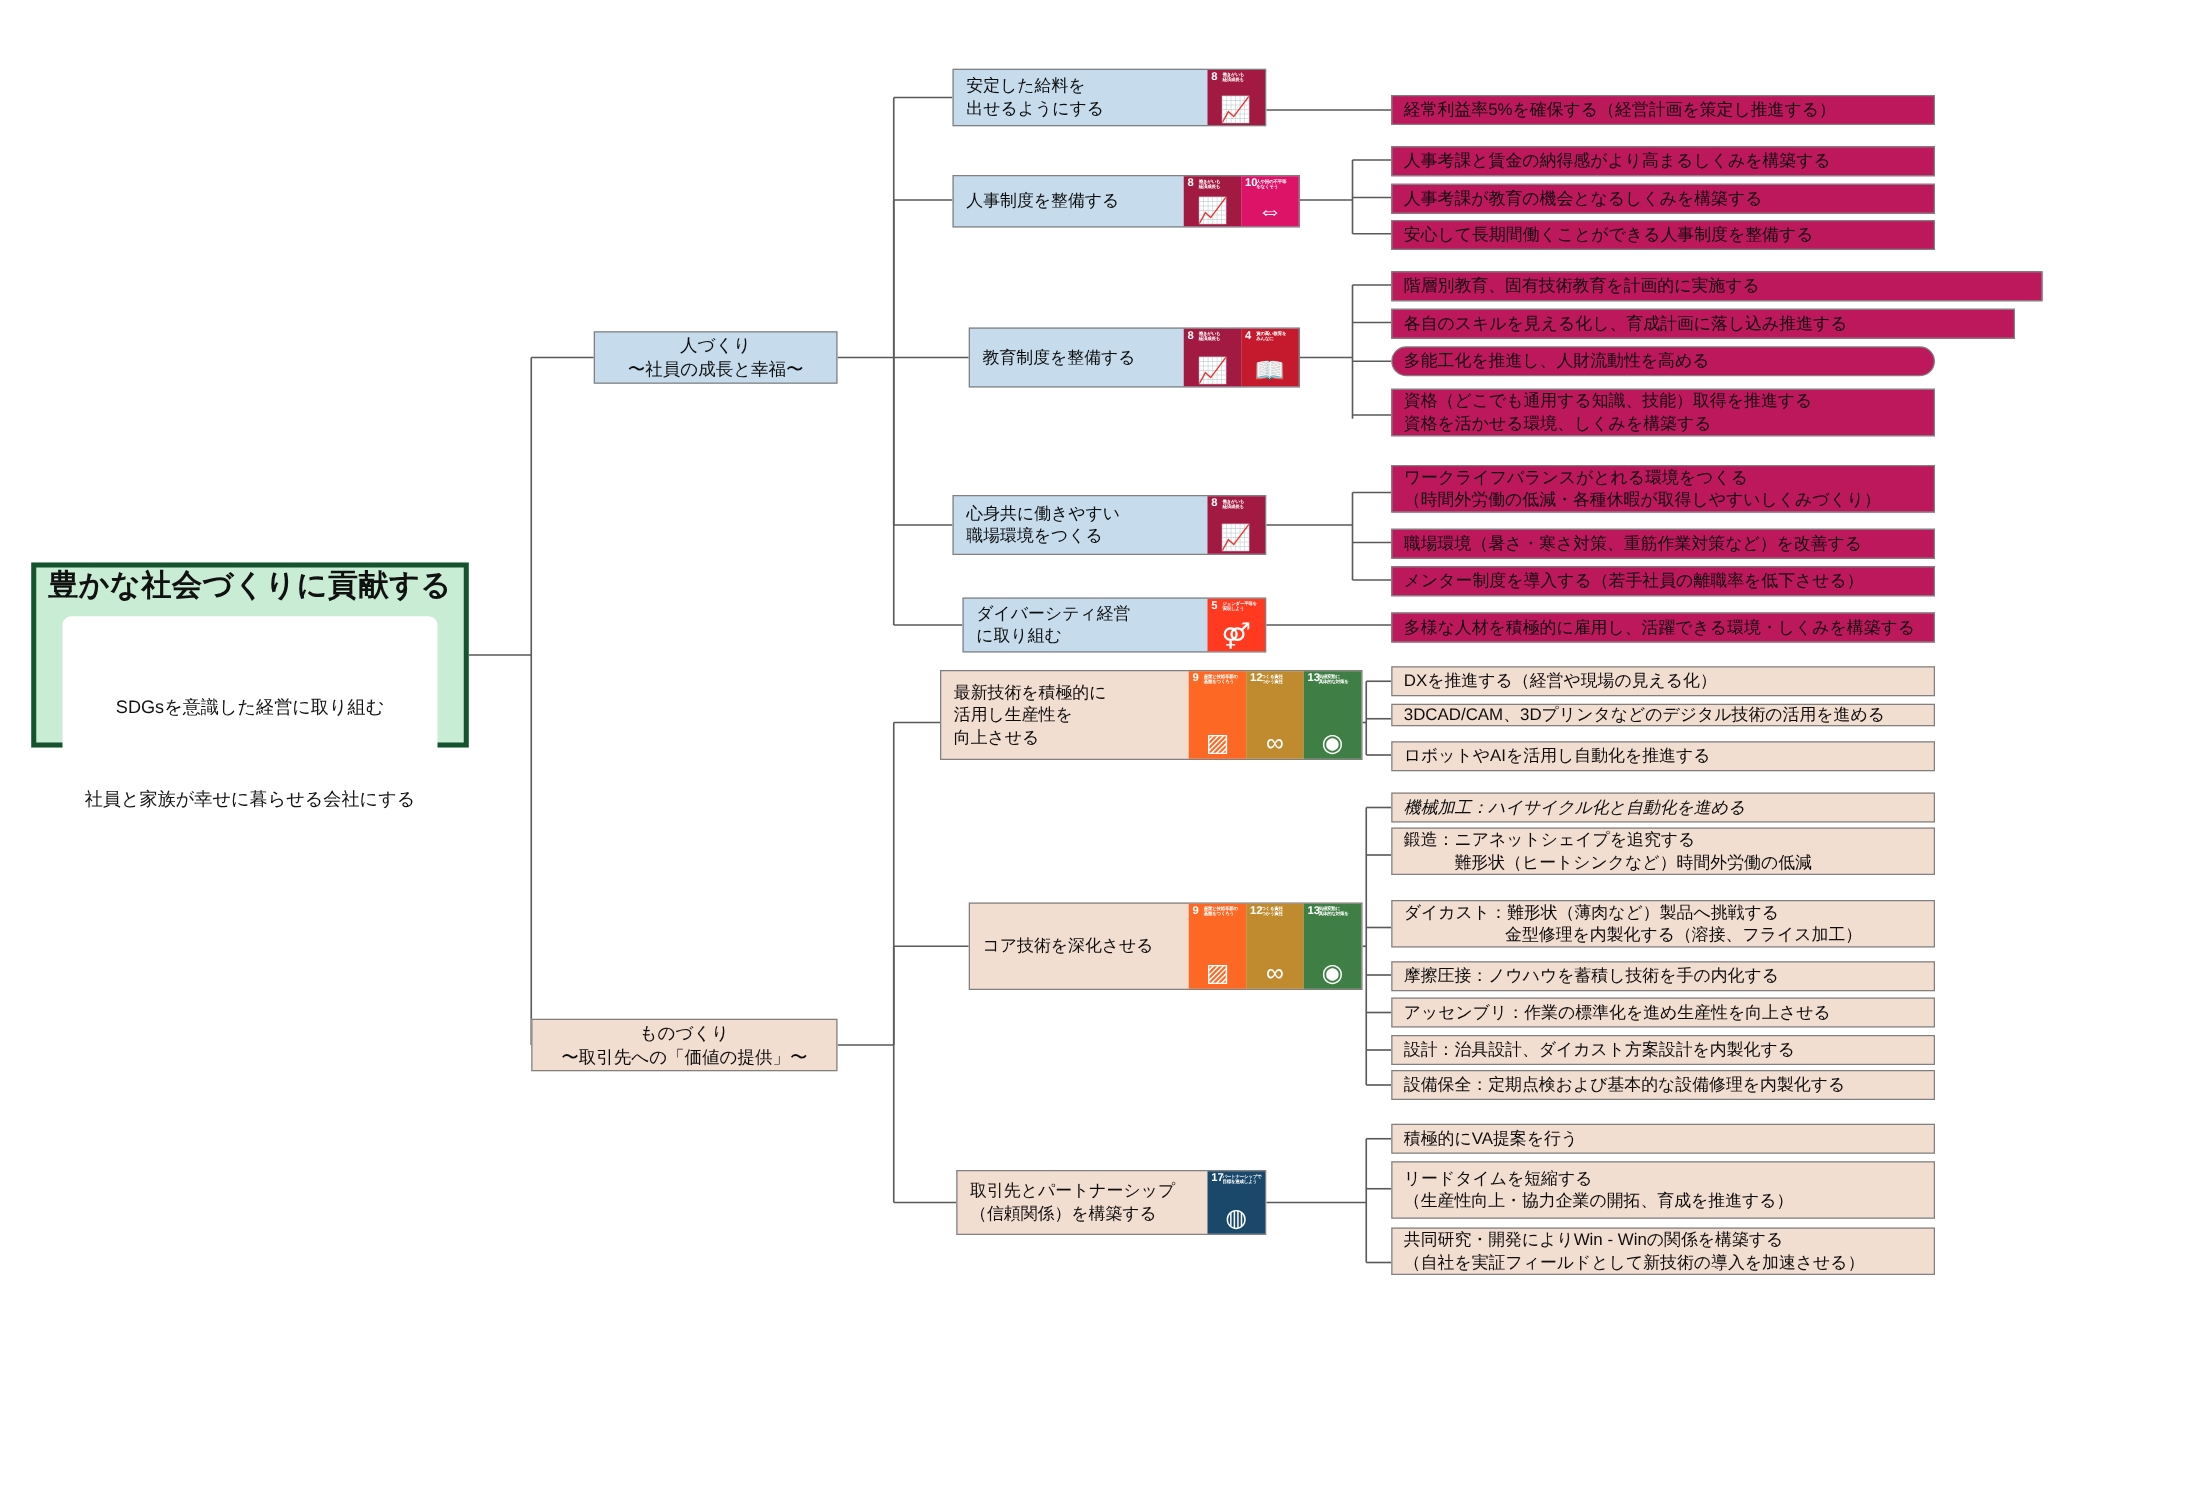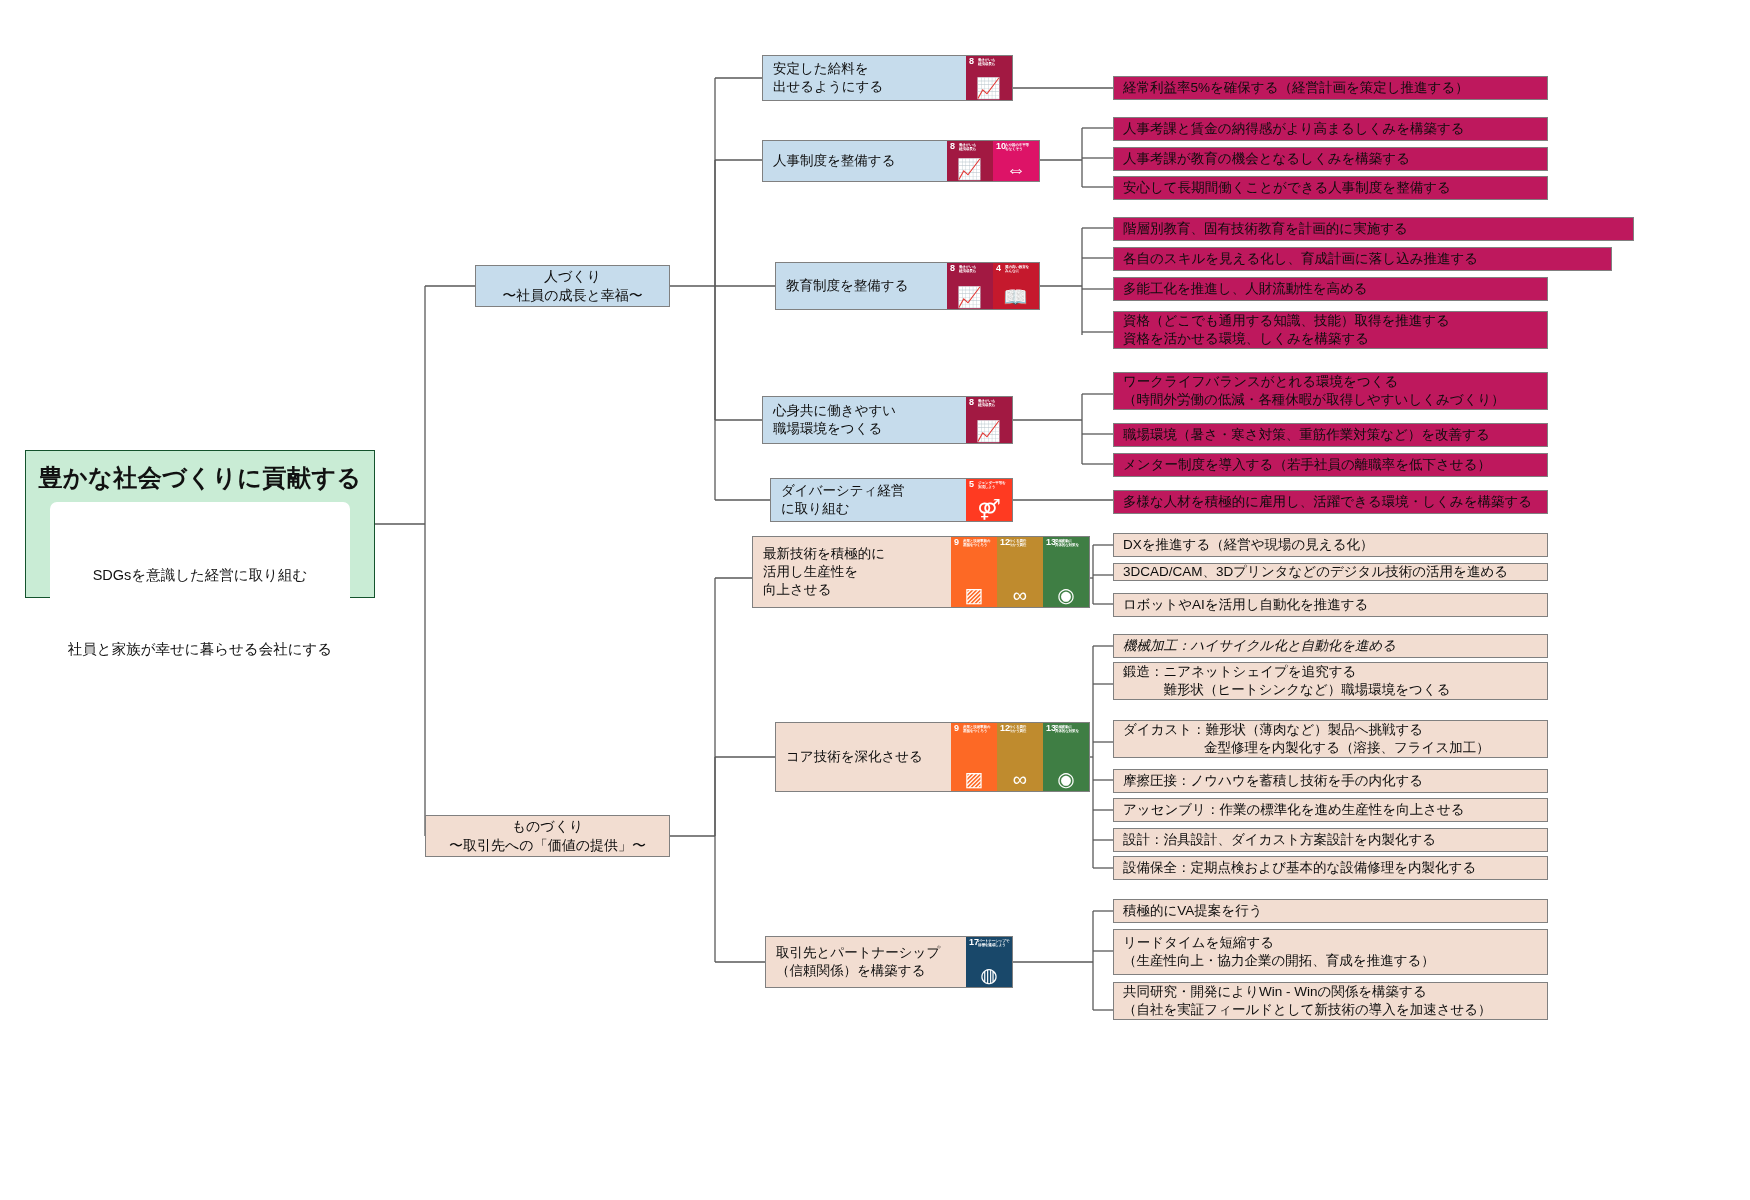--- a/index.html
+++ b/index.html
@@ -31,25 +31,25 @@
     background: #cfe0ef;
     line-height: 1.28;
     white-space: pre;
   }
 
   
   .root {
     left: 25px; top: 450px;
     width: 350px; height: 148px;
     background: #c9ecd5;
-    border: 1px solid #14532d;
+    border: 4px solid #14532d;
     flex-direction: column;
     justify-content: flex-start;
     align-items: center;
-    padding-top: 12px;
+    padding-top: 0;
   }
   .root-title {
     font-size: 24px;
     font-weight: bold;
     letter-spacing: .5px;
     color: #111;
     margin-bottom: 8px;
   }
   .root-sub {
     width: 300px;
@@ -248,21 +248,21 @@
 経済成長も</span><span class="glyph">📈</span></div><div class="sdg" style="background: rgb(221, 19, 103);"><span class="num">10</span><span class="cap">人や国の不平等
 をなくそう</span><span class="glyph">⇔</span></div></div></div>
       <div class="node leaf blue" style="left: 1113px; top: 117px; width: 435px; height: 24px;"><span>人事考課と賃金の納得感がより高まるしくみを構築する</span></div>
       <div class="node leaf blue" style="left: 1113px; top: 147px; width: 435px; height: 24px;"><span>人事考課が教育の機会となるしくみを構築する</span></div>
       <div class="node leaf blue" style="left: 1113px; top: 176px; width: 435px; height: 24px;"><span>安心して長期間働くことができる人事制度を整備する</span></div>
       <div class="node goal blue" style="left: 775px; top: 262px; width: 265px; height: 48px;"><div class="gtext">教育制度を整備する</div><div class="icons"><div class="sdg" style="background: rgb(162, 25, 66);"><span class="num">8</span><span class="cap">働きがいも
 経済成長も</span><span class="glyph">📈</span></div><div class="sdg" style="background: rgb(197, 25, 45);"><span class="num">4</span><span class="cap">質の高い教育を
 みんなに</span><span class="glyph">📖</span></div></div></div>
       <div class="node leaf blue" style="left: 1113px; top: 217px; width: 521px; height: 24px;"><span>階層別教育、固有技術教育を計画的に実施する</span></div>
       <div class="node leaf blue" style="left: 1113px; top: 247px; width: 499px; height: 24px;"><span>各自のスキルを見える化し、育成計画に落し込み推進する</span></div>
-      <div class="node leaf blue" style="left: 1113px; top: 277px; width: 435px; height: 24px;"><span>多能工化を推進し、人財流動性を高める</span></div>
+      <div class="node leaf blue" style="left: 1113px; top: 277px; width: 435px; height: 24px; border-radius: 12px;"><span>多能工化を推進し、人財流動性を高める</span></div>
       <div class="node leaf blue" style="left: 1113px; top: 311px; width: 435px; height: 38px;"><span>資格（どこでも通用する知識、技能）取得を推進する
 資格を活かせる環境、しくみを構築する</span></div>
       <div class="node goal blue" style="left: 762px; top: 396px; width: 251px; height: 48px;"><div class="gtext">心身共に働きやすい
 職場環境をつくる</div><div class="icons"><div class="sdg" style="background: rgb(162, 25, 66);"><span class="num">8</span><span class="cap">働きがいも
 経済成長も</span><span class="glyph">📈</span></div></div></div>
       <div class="node leaf blue" style="left: 1113px; top: 372px; width: 435px; height: 38px; align-items: flex-end;"><span>ワークライフバランスがとれる環境をつくる
 （時間外労働の低減・各種休暇が取得しやすいしくみづくり）</span></div>
       <div class="node leaf blue" style="left: 1113px; top: 423px; width: 435px; height: 24px;"><span>職場環境（暑さ・寒さ対策、重筋作業対策など）を改善する</span></div>
       <div class="node leaf blue" style="left: 1113px; top: 453px; width: 435px; height: 24px;"><span>メンター制度を導入する（若手社員の離職率を低下させる）</span></div>
       <div class="node goal blue" style="left: 770px; top: 478px; width: 243px; height: 44px;"><div class="gtext">ダイバーシティ経営
@@ -277,21 +277,21 @@
 具体的な対策を</span><span class="glyph">◉</span></div></div></div>
       <div class="node leaf peach" style="left: 1113px; top: 533px; width: 435px; height: 24px;"><span>DXを推進する（経営や現場の見える化）</span></div>
       <div class="node leaf peach" style="left: 1113px; top: 563px; width: 435px; height: 18px;"><span>3DCAD/CAM、3Dプリンタなどのデジタル技術の活用を進める</span></div>
       <div class="node leaf peach" style="left: 1113px; top: 593px; width: 435px; height: 24px;"><span>ロボットやAIを活用し自動化を推進する</span></div>
       <div class="node goal peach" style="left: 775px; top: 722px; width: 315px; height: 70px;"><div class="gtext">コア技術を深化させる</div><div class="icons"><div class="sdg" style="background: rgb(253, 105, 37);"><span class="num">9</span><span class="cap">産業と技術革新の
 基盤をつくろう</span><span class="glyph">▨</span></div><div class="sdg" style="background: rgb(191, 139, 46);"><span class="num">12</span><span class="cap">つくる責任
 つかう責任</span><span class="glyph">∞</span></div><div class="sdg" style="background: rgb(63, 126, 68);"><span class="num">13</span><span class="cap">気候変動に
 具体的な対策を</span><span class="glyph">◉</span></div></div></div>
       <div class="node leaf peach" style="left: 1113px; top: 634px; width: 435px; height: 24px; font-style: italic;"><span>機械加工：ハイサイクル化と自動化を進める</span></div>
       <div class="node leaf peach" style="left: 1113px; top: 662px; width: 435px; height: 38px;"><span>鍛造：ニアネットシェイプを追究する
-　　　難形状（ヒートシンクなど）職場環境をつくる</span></div>
+　　　難形状（ヒートシンクなど）時間外労働の低減</span></div>
       <div class="node leaf peach" style="left: 1113px; top: 720px; width: 435px; height: 38px;"><span>ダイカスト：難形状（薄肉など）製品へ挑戦する
 　　　　　　金型修理を内製化する（溶接、フライス加工）</span></div>
       <div class="node leaf peach" style="left: 1113px; top: 769px; width: 435px; height: 24px;"><span>摩擦圧接：ノウハウを蓄積し技術を手の内化する</span></div>
       <div class="node leaf peach" style="left: 1113px; top: 798px; width: 435px; height: 24px;"><span>アッセンブリ：作業の標準化を進め生産性を向上させる</span></div>
       <div class="node leaf peach" style="left: 1113px; top: 828px; width: 435px; height: 24px;"><span>設計：治具設計、ダイカスト方案設計を内製化する</span></div>
       <div class="node leaf peach" style="left: 1113px; top: 856px; width: 435px; height: 24px;"><span>設備保全：定期点検および基本的な設備修理を内製化する</span></div>
       <div class="node goal peach" style="left: 765px; top: 936px; width: 248px; height: 52px;"><div class="gtext">取引先とパートナーシップ
 （信頼関係）を構築する</div><div class="icons"><div class="sdg" style="background: rgb(25, 72, 106);"><span class="num">17</span><span class="cap">パートナーシップで
 目標を達成しよう</span><span class="glyph">◍</span></div></div></div>
       <div class="node leaf peach" style="left: 1113px; top: 899px; width: 435px; height: 24px;"><span>積極的にVA提案を行う</span></div>

